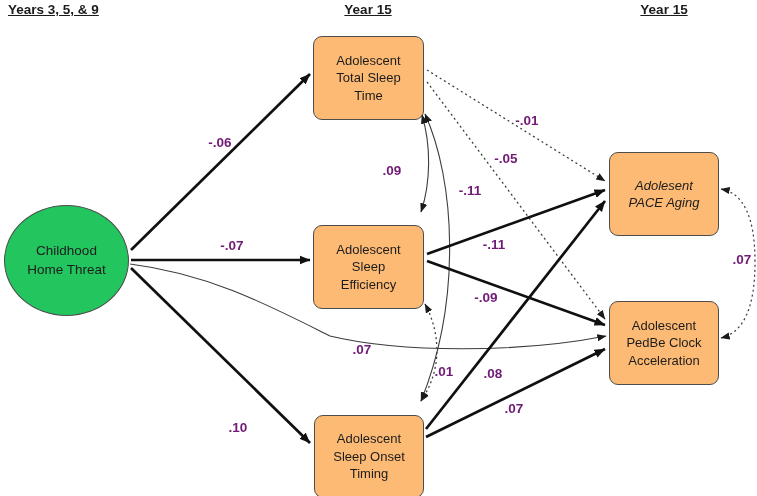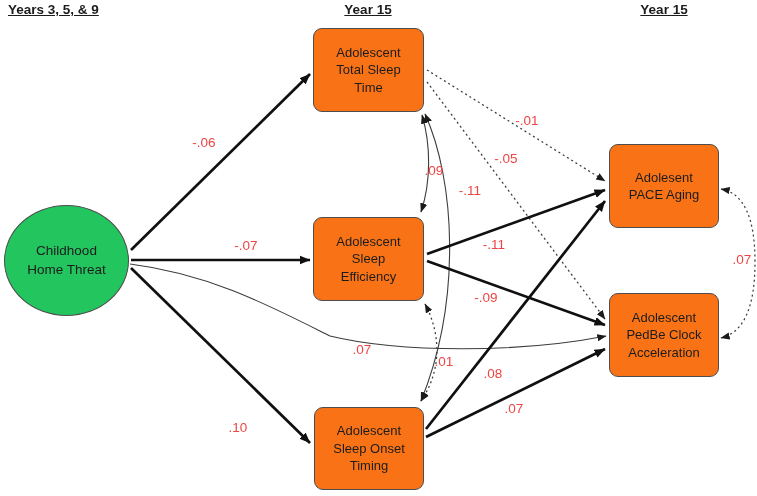--- a/index.html
+++ b/index.html
@@ -9,33 +9,33 @@
     padding-left:39px;
   }
   .stage svg{position:absolute;left:0;top:0;z-index:2;pointer-events:none;}
   .hdr{
     position:absolute;z-index:3;font-weight:bold;text-decoration:underline;
     font-size:13.5px;color:#1b1b1b;white-space:nowrap;
   }
   .hdr.center{transform:translateX(-50%);text-decoration:underline;}
   .node-box{
     position:absolute;z-index:1;box-sizing:border-box;
-    border:1.6px solid #4d4d4d;border-radius:9px;background:#f97316;
+    border:1.6px solid #4d4d4d;border-radius:9px;background:#fdba74;
     display:flex;align-items:center;justify-content:center;text-align:center;
-    white-space:pre-line;font-size:13px;line-height:1.34;color:#1c1c1c;
+    white-space:pre-line;font-size:13px;line-height:1.34;color:#1c1c1c;margin-top:8px;
   }
   .node-ellipse{
     position:absolute;z-index:1;box-sizing:border-box;
     border:1.3px solid #4d4d4d;border-radius:50%;background:#22c55e;
     display:flex;align-items:center;justify-content:center;text-align:center;
     white-space:pre-line;font-size:13.5px;line-height:1.35;color:#1c1c1c;
   }
   .coef{
     position:absolute;z-index:3;transform:translate(-50%,-50%);
-    font-size:13.5px;color:#ef4444;white-space:nowrap;
+    font-size:13.5px;color:#701a75;white-space:nowrap;font-weight:bold;
   }
   .e-bold{stroke:#101010;stroke-width:2.7;fill:none;}
   .e-thin{stroke:#3c3c3c;stroke-width:1.1;fill:none;}
   .e-dot{stroke:#3c3c3c;stroke-width:1.25;fill:none;stroke-dasharray:2 3;}
 </style>
 </head>
 <body>
 
 <div class="stage">
 
@@ -87,34 +87,34 @@
 Time</div>
 
   <div class="node-box" style="left:313px;top:217px;width:111px;height:84px;">Adolescent
 Sleep
 Efficiency</div>
 
   <div class="node-box" style="left:314px;top:407px;width:110px;height:83px;">Adolescent
 Sleep Onset
 Timing</div>
 
-  <div class="node-box" style="left:609px;top:144px;width:110px;height:84px;">Adolesent
+  <div class="node-box" style="left:609px;top:144px;width:110px;height:84px;font-style:italic;">Adolesent
 PACE Aging</div>
 
   <div class="node-box" style="left:609px;top:293px;width:110px;height:84px;">Adolescent
 PedBe Clock
 Acceleration</div>
 
-  <span class="coef" style="left:204px;top:142px;text-align:right;">-.06</span>
-  <span class="coef" style="left:246px;top:245px;">-.07</span>
+  <span class="coef" style="left:220px;top:142px;text-align:right;">-.06</span>
+  <span class="coef" style="left:232px;top:245px;">-.07</span>
   <span class="coef" style="left:238px;top:391px;margin-top:36px;">.10</span>
   <span class="coef" style="left:362px;top:349px;">.07</span>
-  <span class="coef" style="left:434px;top:170px;">.09</span>
+  <span class="coef" style="left:392px;top:170px;">.09</span>
   <span class="coef" style="left:470px;top:190px;">-.11</span>
-  <span class="coef" style="left:444px;top:361px;">.01</span>
+  <span class="coef" style="left:444px;top:371px;">.01</span>
   <span class="coef" style="left:527px;top:120px;">-.01</span>
   <span class="coef" style="left:506px;top:158px;">-.05</span>
   <span class="coef" style="left:494px;top:244px;">-.11</span>
   <span class="coef" style="left:486px;top:297px;">-.09</span>
   <span class="coef" style="left:493px;top:373px;text-align:center;">.08</span>
   <span class="coef" style="left:514px;top:408px;">.07</span>
   <span class="coef" style="left:742px;top:259px;">.07</span>
 
 </div>
 

